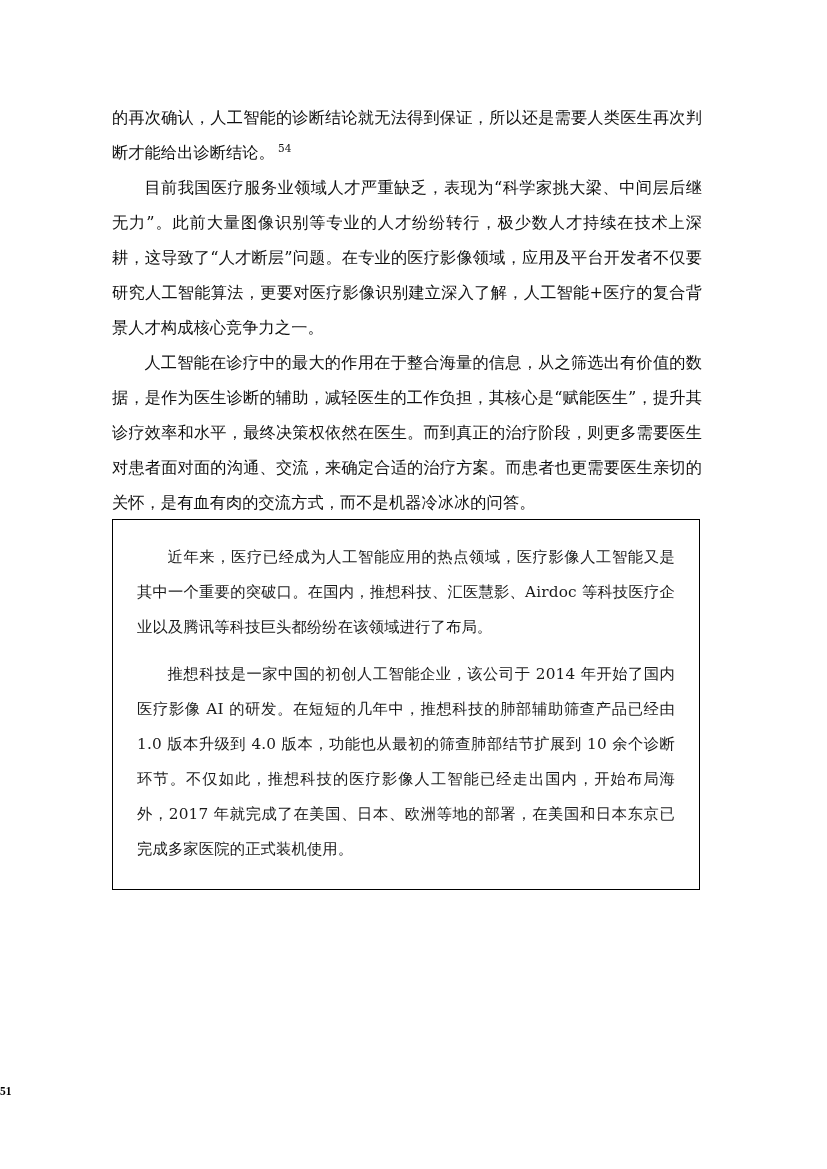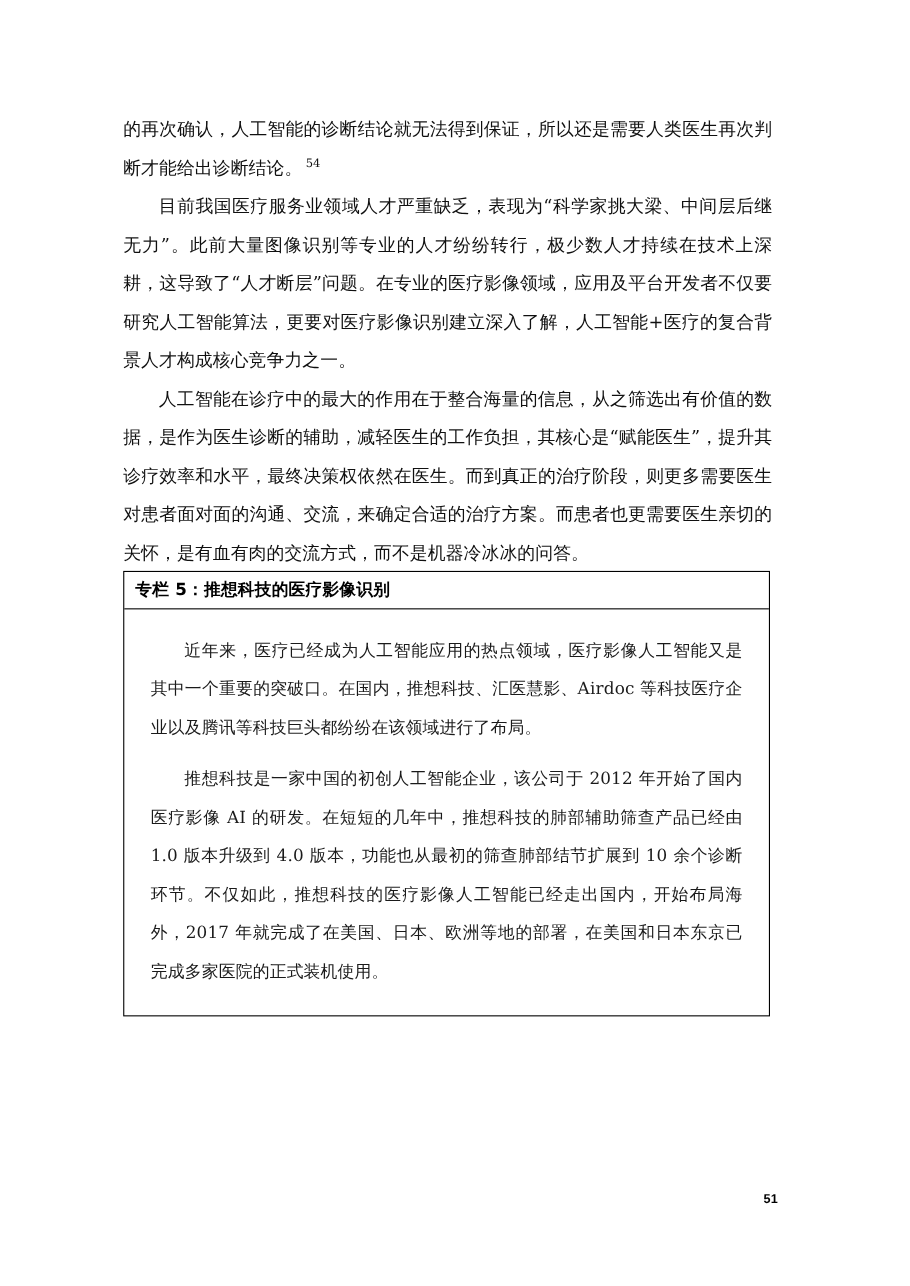--- a/index.html
+++ b/index.html
@@ -101,22 +101,22 @@
     line-height: 0;
     padding-right: 4px;
   }
 
   
   .page-number {
     position: absolute;
     left: 0;
     top: 1085px;
     width: 707px;
-    text-align: right;
-    font-family: Liberation Sans, sans-serif;
+    text-align: left;
+    font-family: Liberation Serif, serif;
     font-size: 11.5px;
     font-weight: bold;
     color: #000000;
   }
 </style>
 </head>
 <body>
 
 <div class="page">
 
@@ -124,23 +124,22 @@
 
     <p class="body-para no-indent"><span>的再次确认，人工智能的诊断结论就无法得到保证，所以还是需要人类医生再次判断才能给出诊断结论。</span><sup class="fnref">54</sup></p>
 
     <p class="body-para">目前我国医疗服务业领域人才严重缺乏，表现为“科学家挑大梁、中间层后继无力”。此前大量图像识别等专业的人才纷纷转行，极少数人才持续在技术上深耕，这导致了“人才断层”问题。在专业的医疗影像领域，应用及平台开发者不仅要研究人工智能算法，更要对医疗影像识别建立深入了解，人工智能+医疗的复合背景人才构成核心竞争力之一。</p>
 
     <p class="body-para">人工智能在诊疗中的最大的作用在于整合海量的信息，从之筛选出有价值的数据，是作为医生诊断的辅助，减轻医生的工作负担，其核心是“赋能医生”，提升其诊疗效率和水平，最终决策权依然在医生。而到真正的治疗阶段，则更多需要医生对患者面对面的沟通、交流，来确定合适的治疗方案。而患者也更需要医生亲切的关怀，是有血有肉的交流方式，而不是机器冷冰冰的问答。</p>
 
   </div>
 
   <div class="callout">
-    <div class="callout-header">专栏 5：推想科技的医疗影像识别</div>
     <div class="callout-body">
       <p class="callout-para">近年来，医疗已经成为人工智能应用的热点领域，医疗影像人工智能又是其中一个重要的突破口。在国内，推想科技、汇医慧影、Airdoc 等科技医疗企业以及腾讯等科技巨头都纷纷在该领域进行了布局。</p>
-      <p class="callout-para">推想科技是一家中国的初创人工智能企业，该公司于 2012 年开始了国内医疗影像 AI 的研发。在短短的几年中，推想科技的肺部辅助筛查产品已经由 1.0 版本升级到 4.0 版本，功能也从最初的筛查肺部结节扩展到 10 余个诊断环节。不仅如此，推想科技的医疗影像人工智能已经走出国内，开始布局海外，2017 年就完成了在美国、日本、欧洲等地的部署，在美国和日本东京已完成多家医院的正式装机使用。</p>
+      <p class="callout-para">推想科技是一家中国的初创人工智能企业，该公司于 2014 年开始了国内医疗影像 AI 的研发。在短短的几年中，推想科技的肺部辅助筛查产品已经由 1.0 版本升级到 4.0 版本，功能也从最初的筛查肺部结节扩展到 10 余个诊断环节。不仅如此，推想科技的医疗影像人工智能已经走出国内，开始布局海外，2017 年就完成了在美国、日本、欧洲等地的部署，在美国和日本东京已完成多家医院的正式装机使用。</p>
     </div>
   </div>
 
 
   <div class="page-number">51</div>
 
 </div>
 
 </body></html>

